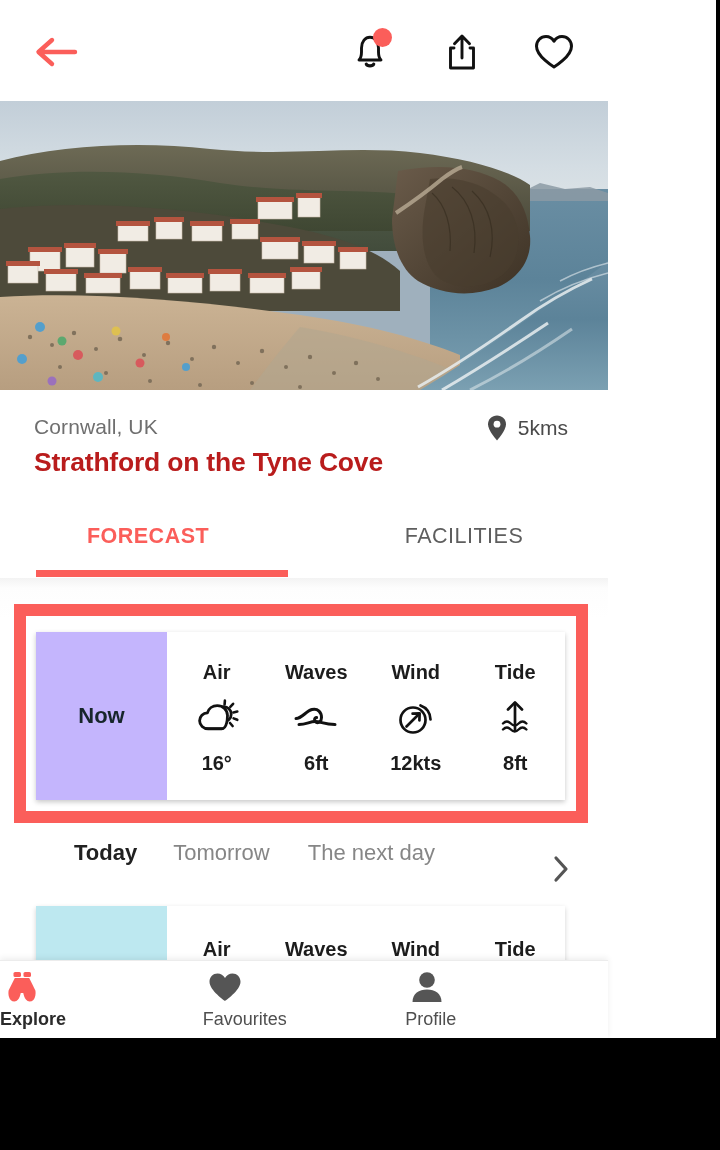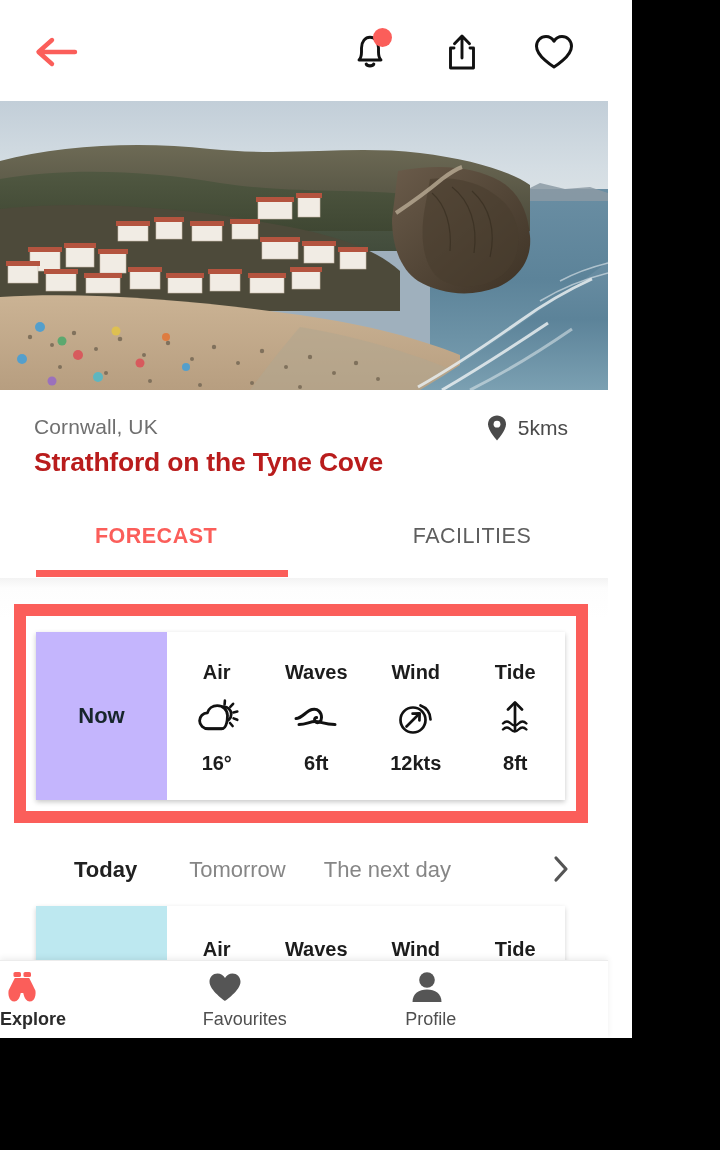--- a/index.html
+++ b/index.html
@@ -6,21 +6,21 @@
   html, body {
     width: 720px; height: 1150px;
     background: #000;
     font-family: "Liberation Sans", sans-serif;
     overflow: hidden;
   }
 
   #phone {
     position: absolute;
     left: 0; top: 0;
-    width: 632px; height: 1038px;
+    width: 716px; height: 1038px;
     background: #ffffff;
     overflow: hidden;
   }
 
   
   .appbar {
     position: absolute; left: 0; top: 0;
     width: 608px; height: 101px;
     background: #ffffff;
     display: flex; align-items: center;
@@ -72,21 +72,21 @@
   }
   .dist-text { font-size: 21px; color: #4a4a4a; }
   .loc-title {
     position: absolute; left: 34px; top: 57px;
     font-size: 26.5px; font-weight: bold; color: #b91c1c;
     letter-spacing: -.2px;
   }
 
   
   .tabs {
-    position: absolute; left: 10px; top: 508px;
+    position: absolute; left: 2px; top: 508px;
     width: 608px; height: 70px;
     background: #fff;
     display: flex;
     gap: 24px;
   }
   .tab {
     flex: 1; position: relative;
     display: flex; align-items: flex-start; justify-content: center;
     padding-top: 16px;
     font-size: 21.5px; font-weight: bold; letter-spacing: .5px;
@@ -143,21 +143,21 @@
   .fc-icon { height: 40px; display: flex; align-items: center; justify-content: center; }
   .fc-col-val {
     font-size: 20px; font-weight: bold; color: #1c1c1c;
     margin-top: 14px;
   }
 
   
   .day-row {
     position: absolute; left: 0; top: 262px;
     width: 608px; height: 60px;
-    display: flex; align-items: center;
+    display: flex; align-items: flex-start;
   }
   .day-item {
     font-size: 22px; cursor: pointer; white-space: nowrap;
   }
   .day-item.active { font-weight: bold; color: #212121; }
   .day-item.inactive { color: #868686; }
   .day-chev {
     position: absolute; right: 34px; top: 14px;
     width: 26px; height: 30px;
     display: flex; align-items: center; justify-content: center;
@@ -495,21 +495,21 @@
           <div class="fc-col-val">8ft</div>
         </div>
 
       </div>
     </div>
 
     <div class="day-row">
       <div class="day-item active" style="margin-left:74px">
         <span>Today</span>
       </div>
-      <div class="day-item inactive" style="margin-left:52px">
+      <div class="day-item inactive" style="margin-left:36px">
         <span>Tomorrow</span>
       </div>
       <div class="day-item inactive" style="margin-left:38px">
         <span>The next day</span>
       </div>
       <div class="day-chev">
         <svg width="18" height="28" viewBox="0 0 18 28">
           <path d="M4 3 L14 14 L4 25" fill="none" stroke="#555" stroke-width="3.2" stroke-linecap="round" stroke-linejoin="round"></path>
         </svg>
       </div>

